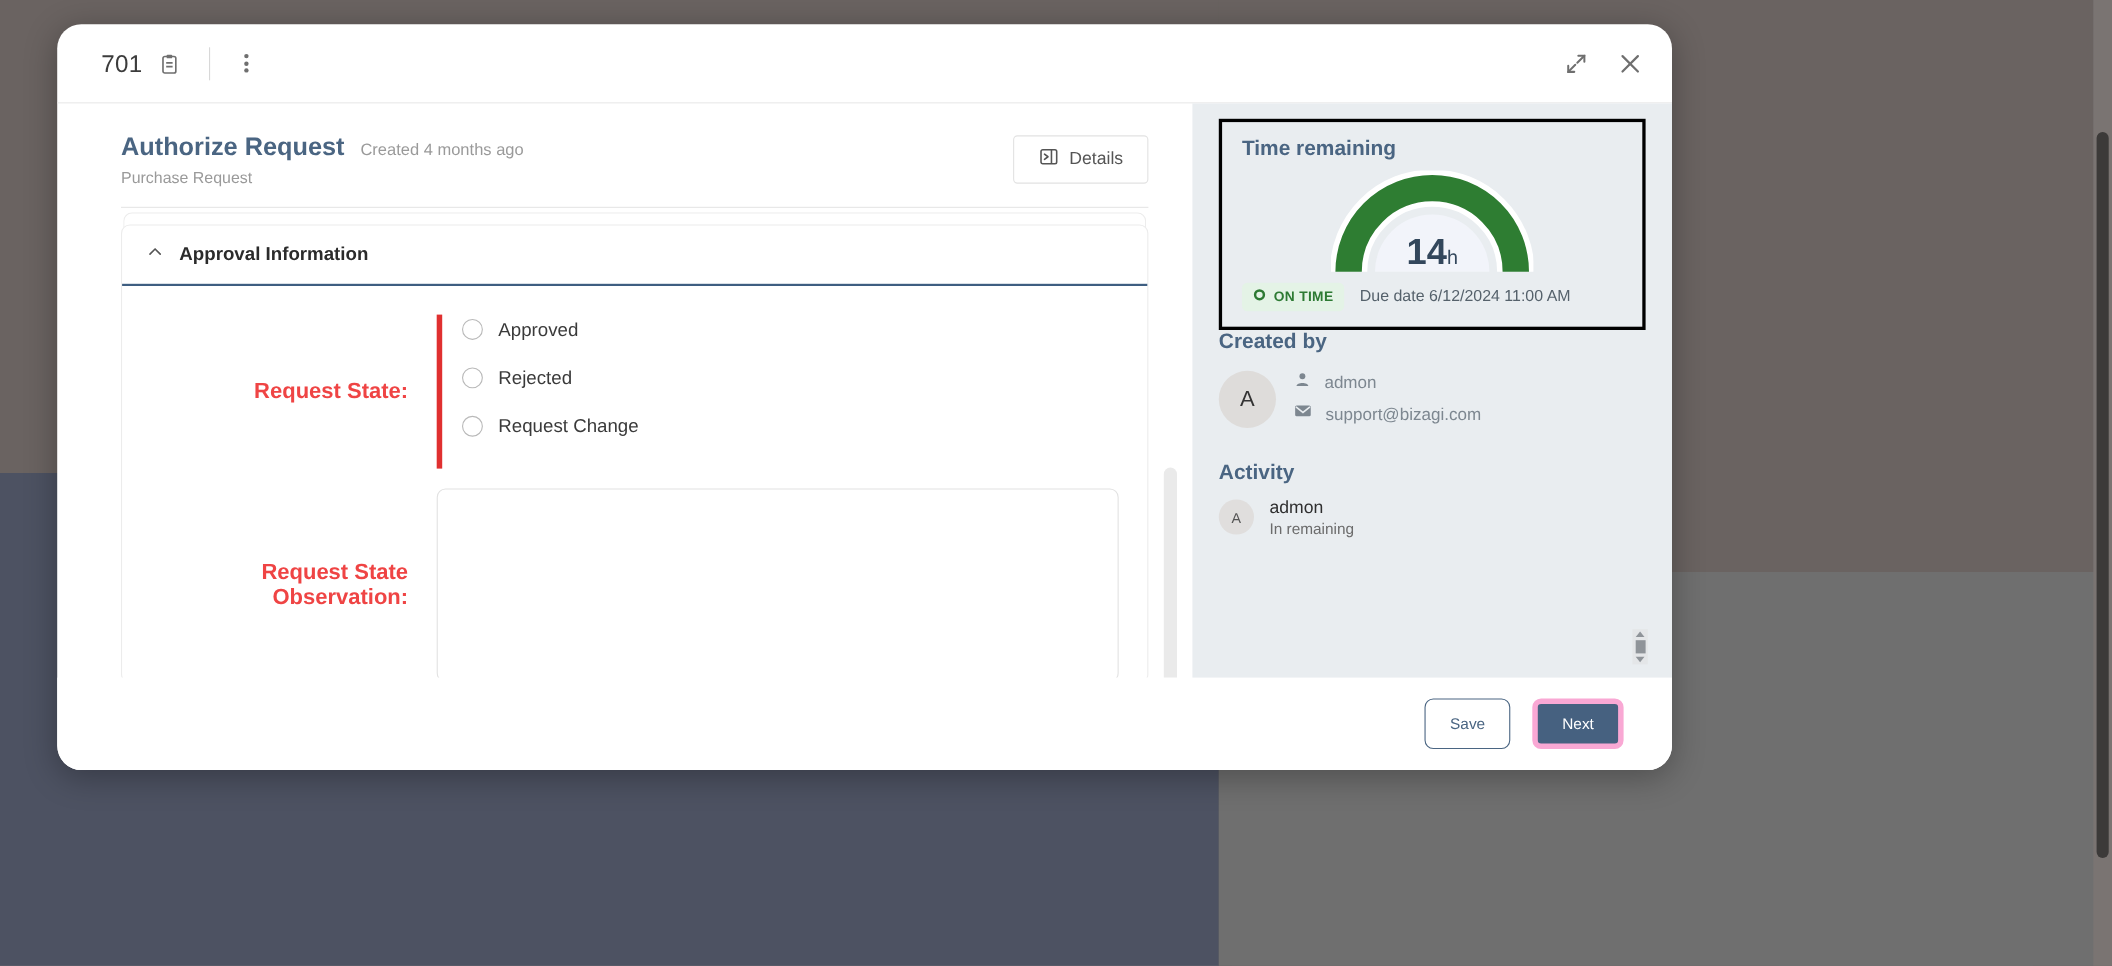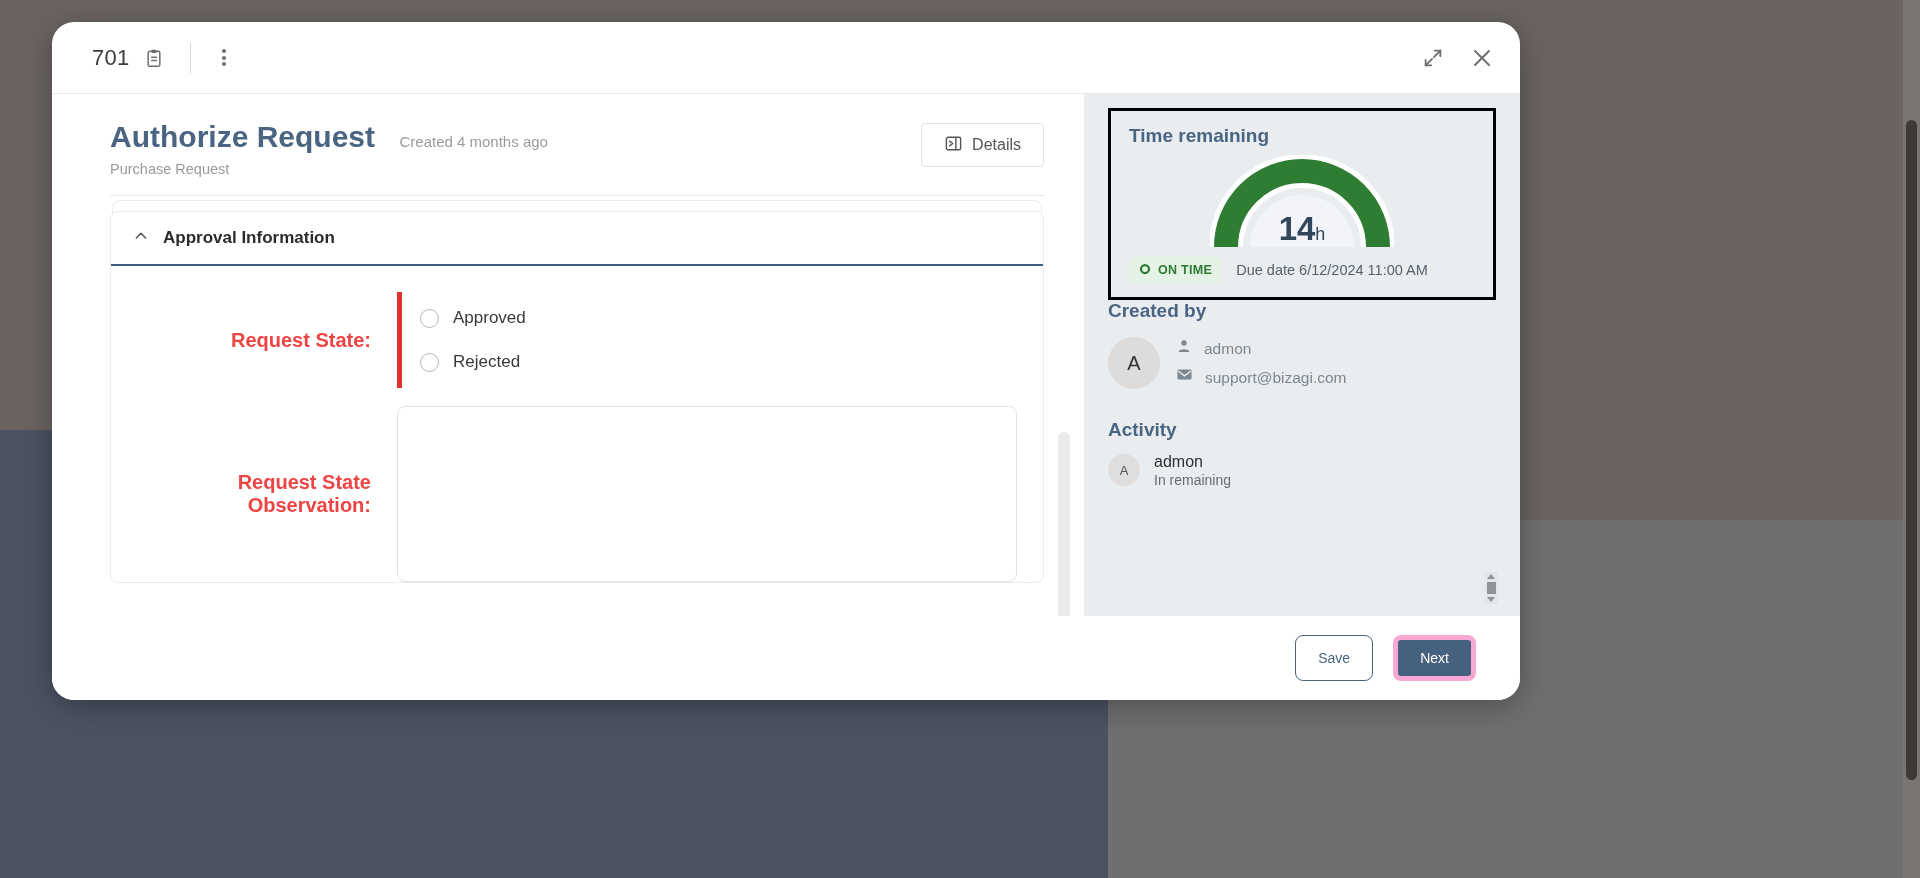--- a/index.html
+++ b/index.html
@@ -118,30 +118,30 @@
 
   
   #heading-row {
     display: flex;
     align-items: flex-start;
     padding: 26px 40px 0 58px;
     flex: none;
   }
   #heading-texts { flex: 1; min-width: 0; }
   #form-title {
-    font-size: 30px;
+    font-size: 23px;
     font-weight: 700;
     color: #4a6582;
     display: inline;
     vertical-align: baseline;
   }
   #created-ago {
     font-size: 15px;
     color: #9a9a9a;
-    margin-left: 20px;
+    margin-left: 10px;
     display: inline;
   }
   #form-subtitle {
     font-size: 14.5px;
     color: #9a9a9a;
     margin-top: 7px;
   }
   #details-button {
     display: inline-flex;
     align-items: center;
@@ -216,21 +216,20 @@
   }
   .field-control { flex: 1; min-width: 0; }
 
   #state-row { padding-top: 26px; }
   #radio-group {
     border-left: 5px solid #e03030;
     padding: 4px 0 4px 18px;
   }
   .radio-item {
     display: flex;
-    align-items: center;
     gap: 14px;
     height: 44px;
     cursor: pointer;
   }
   .radio-circle {
     width: 19px; height: 19px;
     border: 1.6px solid #b9b9b9;
     border-radius: 50%;
     background: #fff;
     flex: none;
@@ -545,20 +544,24 @@
             <div class="field-label">Request State:</div>
             <div class="field-control">
               <div id="radio-group">
                 <label class="radio-item">
                   <span class="radio-circle"></span>
                   <span class="radio-label">Approved</span>
                 </label>
                 <label class="radio-item">
                   <span class="radio-circle"></span>
                   <span class="radio-label">Rejected</span>
+                </label>
+                <label class="radio-item">
+                  <span class="radio-circle"></span>
+                  <span class="radio-label">Request Change</span>
                 </label>
               </div>
             </div>
           </div>
 
           <div class="field-row" id="observation-row">
             <div class="field-label">Request State Observation:</div>
             <div class="field-control">
               <textarea id="observation-textarea" placeholder="" style=""></textarea>
             </div>

